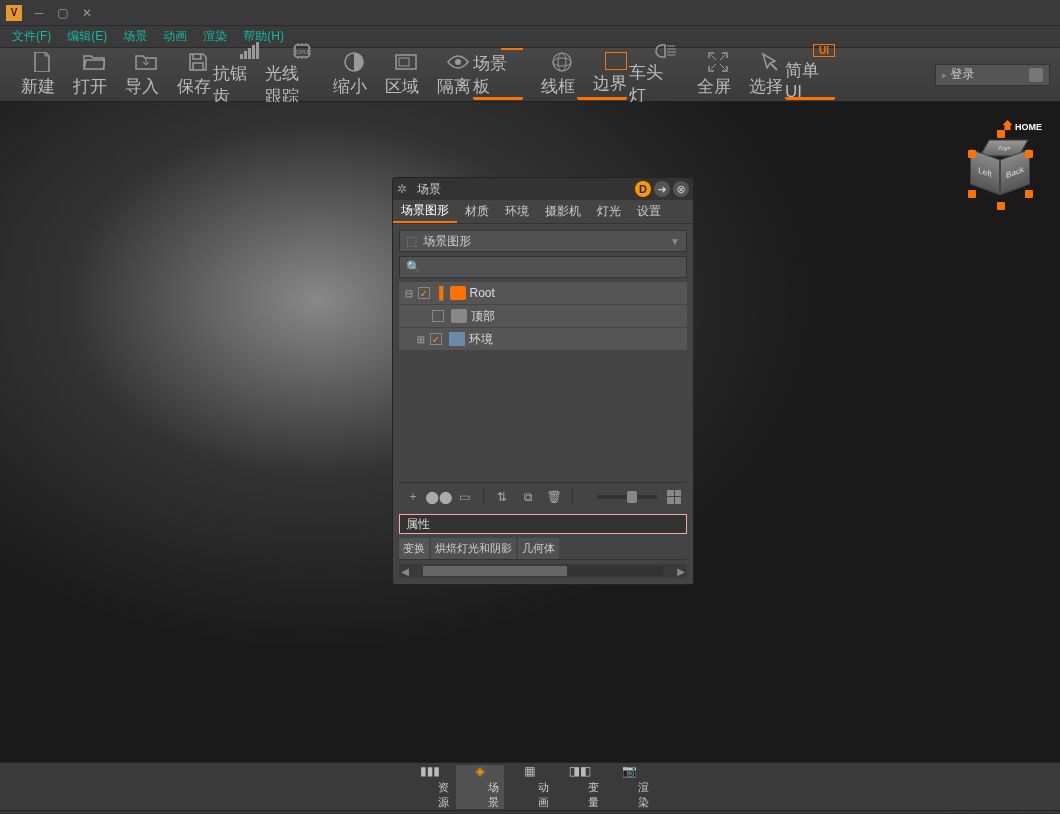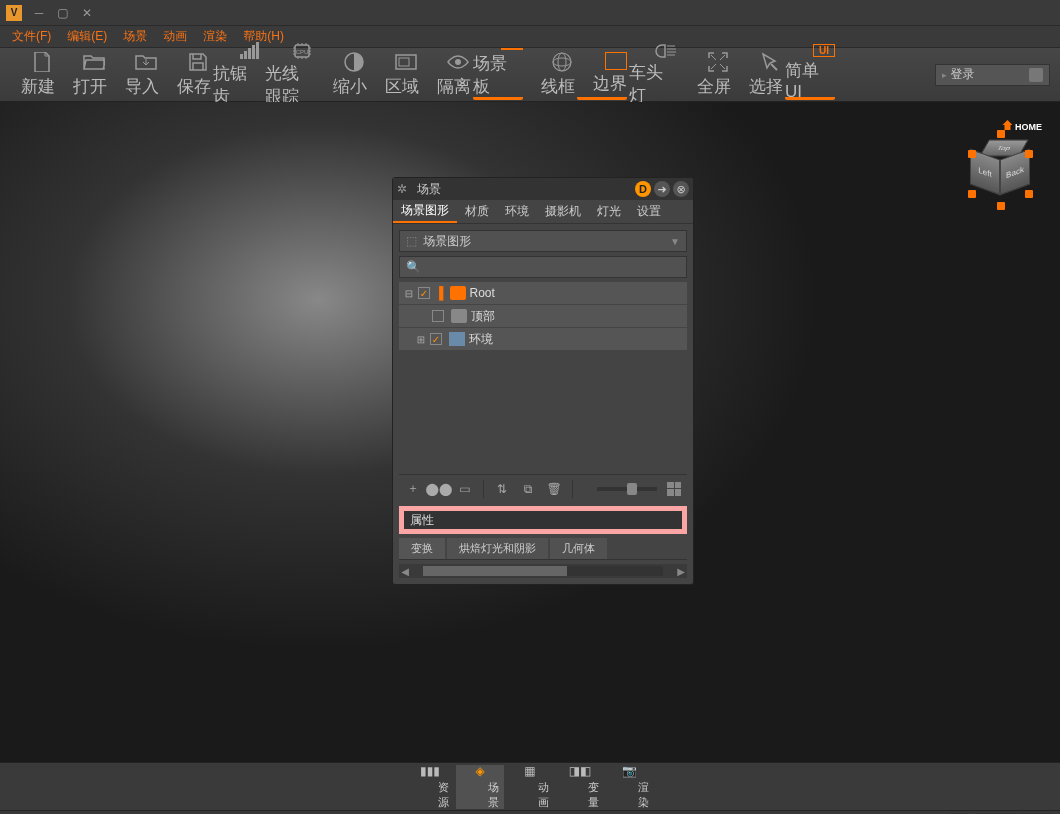--- a/index.html
+++ b/index.html
@@ -7,21 +7,21 @@
 
 
 .titlebar { height:26px; background:#3a3a3a; display:flex; align-items:center; padding:0 6px; border-bottom:1px solid #2a2a2a; }
 .titlebar .appicon { width:16px; height:16px; background:#e8962e; margin-right:6px; display:flex; align-items:center; justify-content:center; font-size:10px; color:#222; font-weight:bold; }
 .titlebar .title { flex:1; color:#bbb; font-size:12px; }
 .titlebar .winbtns { display:flex; gap:2px; }
 .titlebar .winbtn { width:22px; height:16px; display:flex; align-items:center; justify-content:center; color:#999; cursor:pointer; }
 
 
 .menubar { height:22px; background:#3a3a3a; display:flex; align-items:center; padding:0 4px; border-bottom:1px solid #2a2a2a; }
-.menubar .menuitem { padding:0 8px; height:20px; display:flex; align-items:center; color:#f97316; cursor:pointer; font-size:12px; }
+.menubar .menuitem { padding:0 8px; height:20px; display:flex; align-items:center; color:#14b8a6; cursor:pointer; font-size:12px; }
 
 
 .toolbar { height:54px; background:linear-gradient(#474747,#3b3b3b); display:flex; align-items:center; padding:0 4px; border-bottom:1px solid #222; }
 .tbtn { display:flex; flex-direction:column; align-items:flex-end; justify-content:center; width:50px; height:50px; margin:0 1px; cursor:pointer; border-radius:2px; }
 .tbtn .ticon { width:26px; height:22px; display:flex; align-items:center; justify-content:center; color:#999; }
 .tbtn .tlabel { font-size:17px; color:#bbb; margin-top:2px; }
 .tbtn.active { border-bottom:3px solid #ff7200; }
 .tbtn.active .ticon { border:1.5px solid #ff7200; width:22px; height:18px; }
 .tbtn.active .ticon.filled { background:#ff7200; }
 .toolbar .dropdown { position:absolute; right:10px; width:115px; height:22px; background:#555; border:1px solid #333; display:flex; align-items:center; padding:0 6px; color:#ccc; cursor:pointer; }
@@ -77,23 +77,23 @@
 .nicon-env { background:#6a8aaa; }
 
 .sptoolbar { height:28px; display:flex; align-items:center; gap:10px; padding:0 6px; border-top:1px solid #333; }
 .sptoolbar .sptbtn { width:16px; height:16px; color:#aaa; cursor:pointer; display:flex; align-items:center; justify-content:center;}
 .sptoolbar .sep { width:1px; height:18px; background:#333; }
 .sptoolbar .slider { width:60px; height:4px; background:#333; position:relative; margin-left:auto; }
 .sptoolbar .slider .thumb { position:absolute; left:30px; top:-4px; width:10px; height:12px; background:#888; border-radius:2px; }
 .sptoolbar .gridbtn { width:14px; height:14px; display:grid; grid-template-columns:1fr 1fr; gap:1px; cursor:pointer;}
 .sptoolbar .gridbtn span{ background:#888;}
 
-.propshead { height:28px; background:#333; display:flex; align-items:center; padding:0 6px; color:#ddd; font-size:12px; border:5px solid #fca5a5; }
+.propshead { height:20px; background:#333; display:flex; align-items:center; padding:0 6px; color:#ddd; font-size:12px; border:1px solid #fca5a5; }
 .propstabs { height:22px; display:flex; border-bottom:1px solid #333; background:#444;}
-.propstabs .ptab { padding:0 12px; display:flex; align-items:center; color:#ccc; font-size:11px; cursor:pointer; background:#515151; margin-right:2px;}
+.propstabs .ptab { padding:0 4px; display:flex; align-items:center; color:#ccc; font-size:11px; cursor:pointer; background:#515151; margin-right:2px;}
 .propstabs .ptab.active { background:#555; }
 .hscroll { height:14px; background:#3a3a3a; display:flex; align-items:center; }
 .hscroll .track { flex:1; height:10px; background:#333; margin:0 12px; position:relative;}
 .hscroll .thumb { position:absolute; left:0; width:60%; height:100%; background:#666; }
 .hscroll .arr { width:12px; color:#888; font-size:10px; text-align:center; cursor:pointer;}
 
 
 .watermark { position:absolute; top:290px; left:430px; width:230px; height:50px; opacity:0.28; pointer-events:none; display:flex; align-items:center; gap:8px;}
 .watermark .wicon { width:40px; height:40px; border:2px solid #fff; border-radius:8px; display:flex; align-items:center; justify-content:center; color:#fff;}
 .watermark .wtext { color:#fff; font-size:24px; font-weight:bold; }

